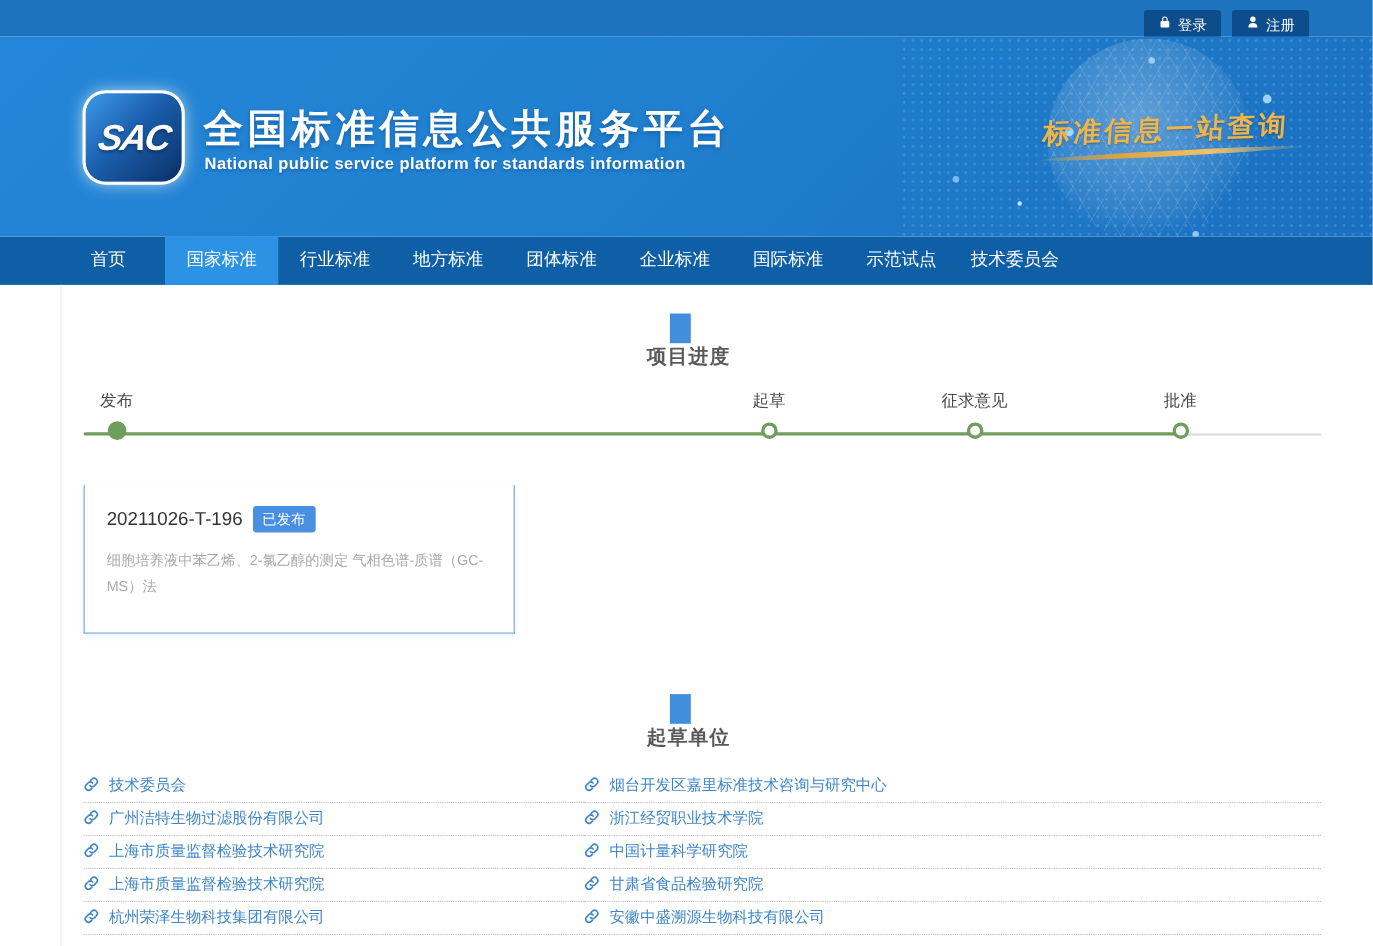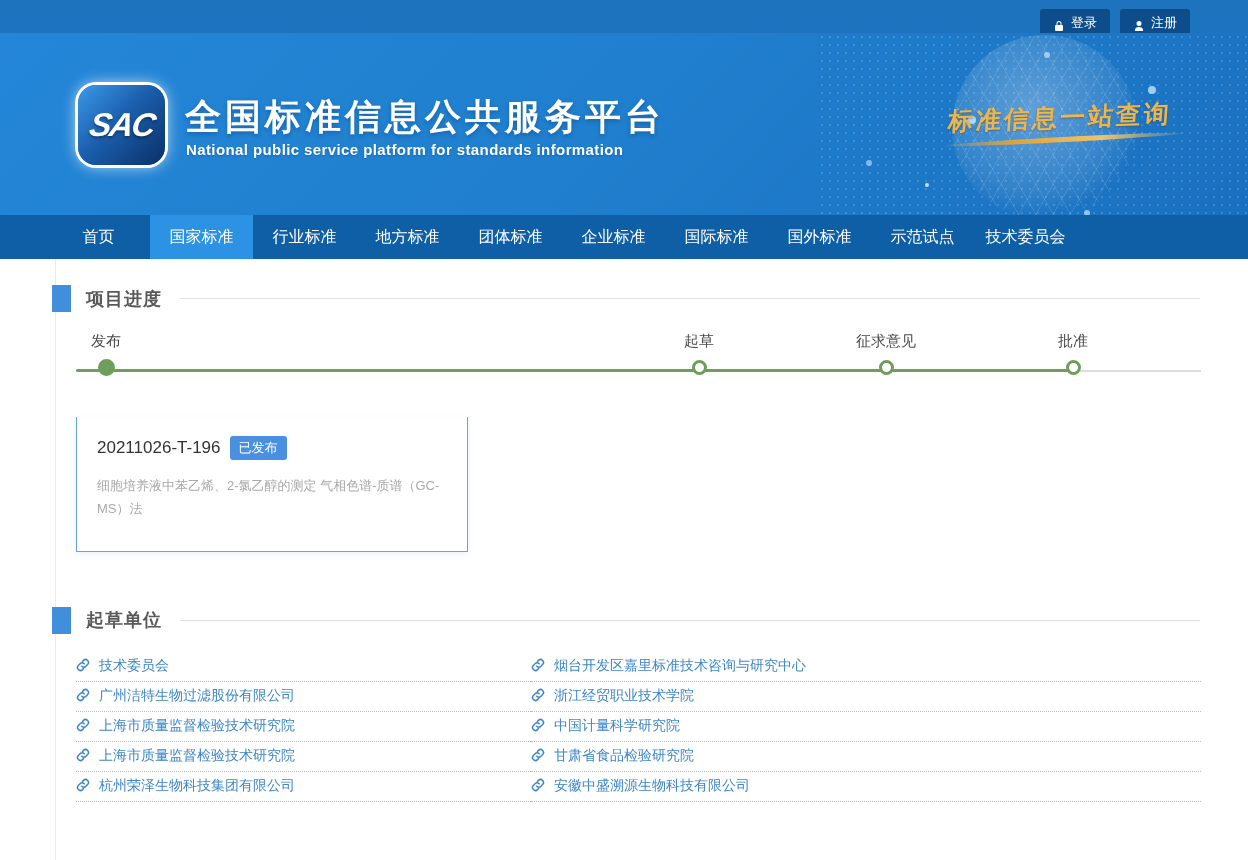--- a/index.html
+++ b/index.html
@@ -1,21 +1,21 @@
 <!DOCTYPE html>
 <html><head>
 <meta charset="utf-8">
 <style>
   * { margin:0; padding:0; box-sizing:border-box; }
   html,body { width:1248px; height:860px; background:#fff; overflow:hidden;
               font-family:"Liberation Sans","DejaVu Sans",sans-serif; }
 
   
   .topbar { height:33px; background:#1d73bd; display:flex; justify-content:flex-end; align-items:center; padding-right:58px; gap:10px; }
-  .tb-btn { display:flex; align-items:flex-end; gap:6px; background:#0d4d8c; border:none; color:#fff;
+  .tb-btn { display:flex; align-items:flex-start; gap:6px; background:#0d4d8c; border:none; color:#fff;
             font-size:13px; padding:5px 13px; border-radius:3px; cursor:pointer; font-family:inherit;margin-top:13px; }
   .tb-btn svg { display:block; }
 
   
   .header { position:relative; height:182px; overflow:hidden;
             background:linear-gradient(135deg,#2486d8 0%,#2080cf 45%,#1a70c0 100%); }
   .header-dots { position:absolute; right:0; top:0; width:430px; height:100%;
                  background-image:radial-gradient(rgba(255,255,255,.14) 1px, transparent 1.6px);
                  background-size:8px 8px; pointer-events:none; }
   .globe { position:absolute; left:952px; top:2px; width:185px; height:185px; border-radius:50%;
@@ -48,21 +48,21 @@
 
   
   .nav { height:44px; background:#0f5fa6; display:flex; padding-left:47px; }
   .nav-item { width:103px; line-height:44px; text-align:center; color:#fff; font-size:16px; cursor:pointer; }
   .nav-item.active { background:#2b92e4; }
 
   
   .container { position:relative; margin-left:55px; width:1145px; min-height:601px;
                border-left:1px solid #e9e9e9; }
 
-  .sec-head { display:flex; align-items:center; margin-left:-4px; padding-top:26px; }
+  .sec-head { display:flex; align-items:center; margin-left:-4px; padding-top:26px;flex-direction:column; }
   .sec-bar { width:19px; height:27px; background:#418fdc; margin-right:15px; }
   .sec-title { font-size:18px; font-weight:bold; color:#595959; letter-spacing:1px; }
   .sec-line { flex:1; height:1px; background:#e0e0e0; margin-left:18px; }
 
   
   .timeline { position:relative; height:70px; margin-top:18px; }
   .tl-line { position:absolute; top:39px; height:3px; }
   .tl-line.green { left:20px; width:997px; background:#6f9d5b; border-radius:2px; }
   .tl-line.gray { left:1017px; width:128px; height:2px; top:40px; background:#dcdcdc; }
   .step { position:absolute; top:0; width:100px; text-align:center; }
@@ -134,21 +134,20 @@
     <div class="nav-item"><span>行业标准</span></div>
 
     <div class="nav-item"><span>地方标准</span></div>
 
     <div class="nav-item"><span>团体标准</span></div>
 
     <div class="nav-item"><span>企业标准</span></div>
 
     <div class="nav-item"><span>国际标准</span></div>
 
-    <div class="nav-item"><span>国外标准</span></div>
 
     <div class="nav-item"><span>示范试点</span></div>
 
     <div class="nav-item"><span>技术委员会</span></div>
   </nav>
 
 <div class="container">
 
   <div class="sec-head">
     <div class="sec-bar"></div>

